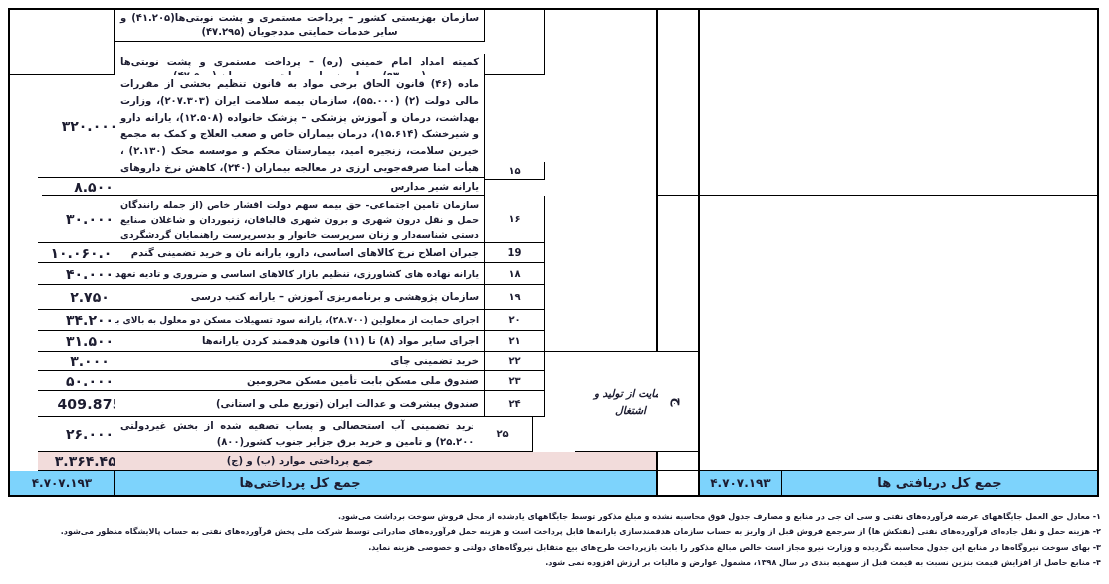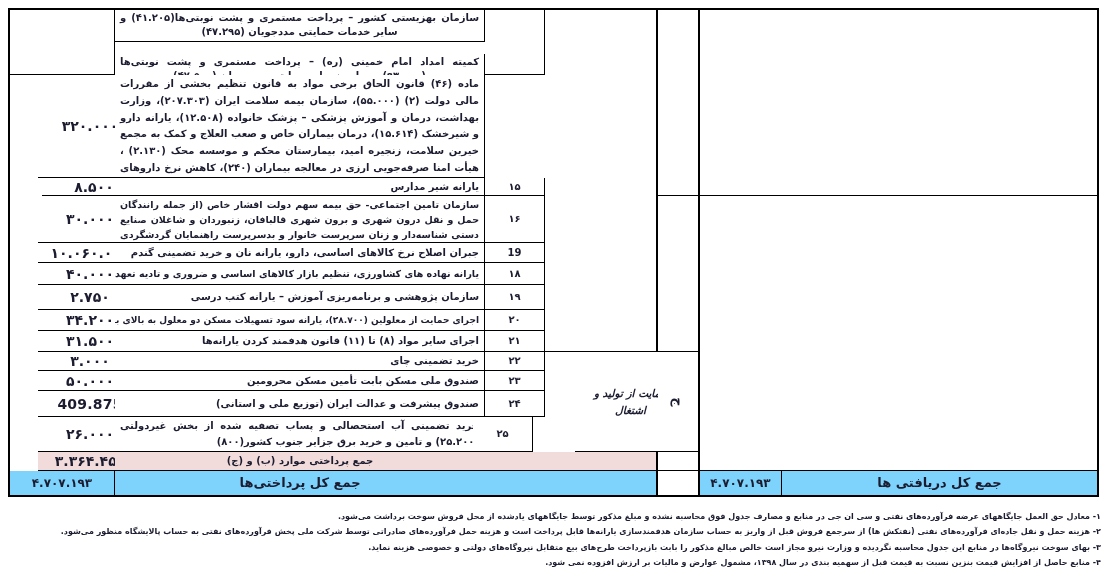--- a/index.html
+++ b/index.html
@@ -76,21 +76,21 @@
 
     <div class="cell pink bthick" style="left:105px;top:442px;width:543px;height:19px;">
       <span class="inner370">جمع پرداختی موارد (ب) و (ج)</span>
     </div>
 
     <div class="cell blue bthick nb" style="left:105px;top:461px;width:543px;height:24px;">
       <span class="inner370 totlab">جمع کل پرداختی‌ها</span>
     </div>
 
     <div class="cell" style="left:475px;top:0;width:60px;height:65px;"></div>
-    <div class="cell num" style="left:475px;top:168px;width:60px;height:18px;">۱۵</div>
+    <div class="cell num" style="left:475px;top:152px;width:60px;height:18px;">۱۵</div>
     <div class="cell num" style="left:475px;top:186px;width:60px;height:47px;">۱۶</div>
     <div class="cell num" style="left:475px;top:233px;width:60px;height:20px;">19</div>
     <div class="cell num" style="left:475px;top:253px;width:60px;height:22px;">۱۸</div>
     <div class="cell num" style="left:475px;top:275px;width:60px;height:25px;">۱۹</div>
     <div class="cell num" style="left:475px;top:300px;width:60px;height:21px;">۲۰</div>
     <div class="cell num" style="left:475px;top:321px;width:60px;height:21px;">۲۱</div>
     <div class="cell num" style="left:475px;top:342px;width:60px;height:19px;">۲۲</div>
     <div class="cell num" style="left:475px;top:361px;width:60px;height:20px;">۲۳</div>
     <div class="cell num" style="left:475px;top:381px;width:60px;height:26px;">۲۴</div>
     <div class="cell num" style="left:463px;top:407px;width:60px;height:35px;">۲۵</div>

